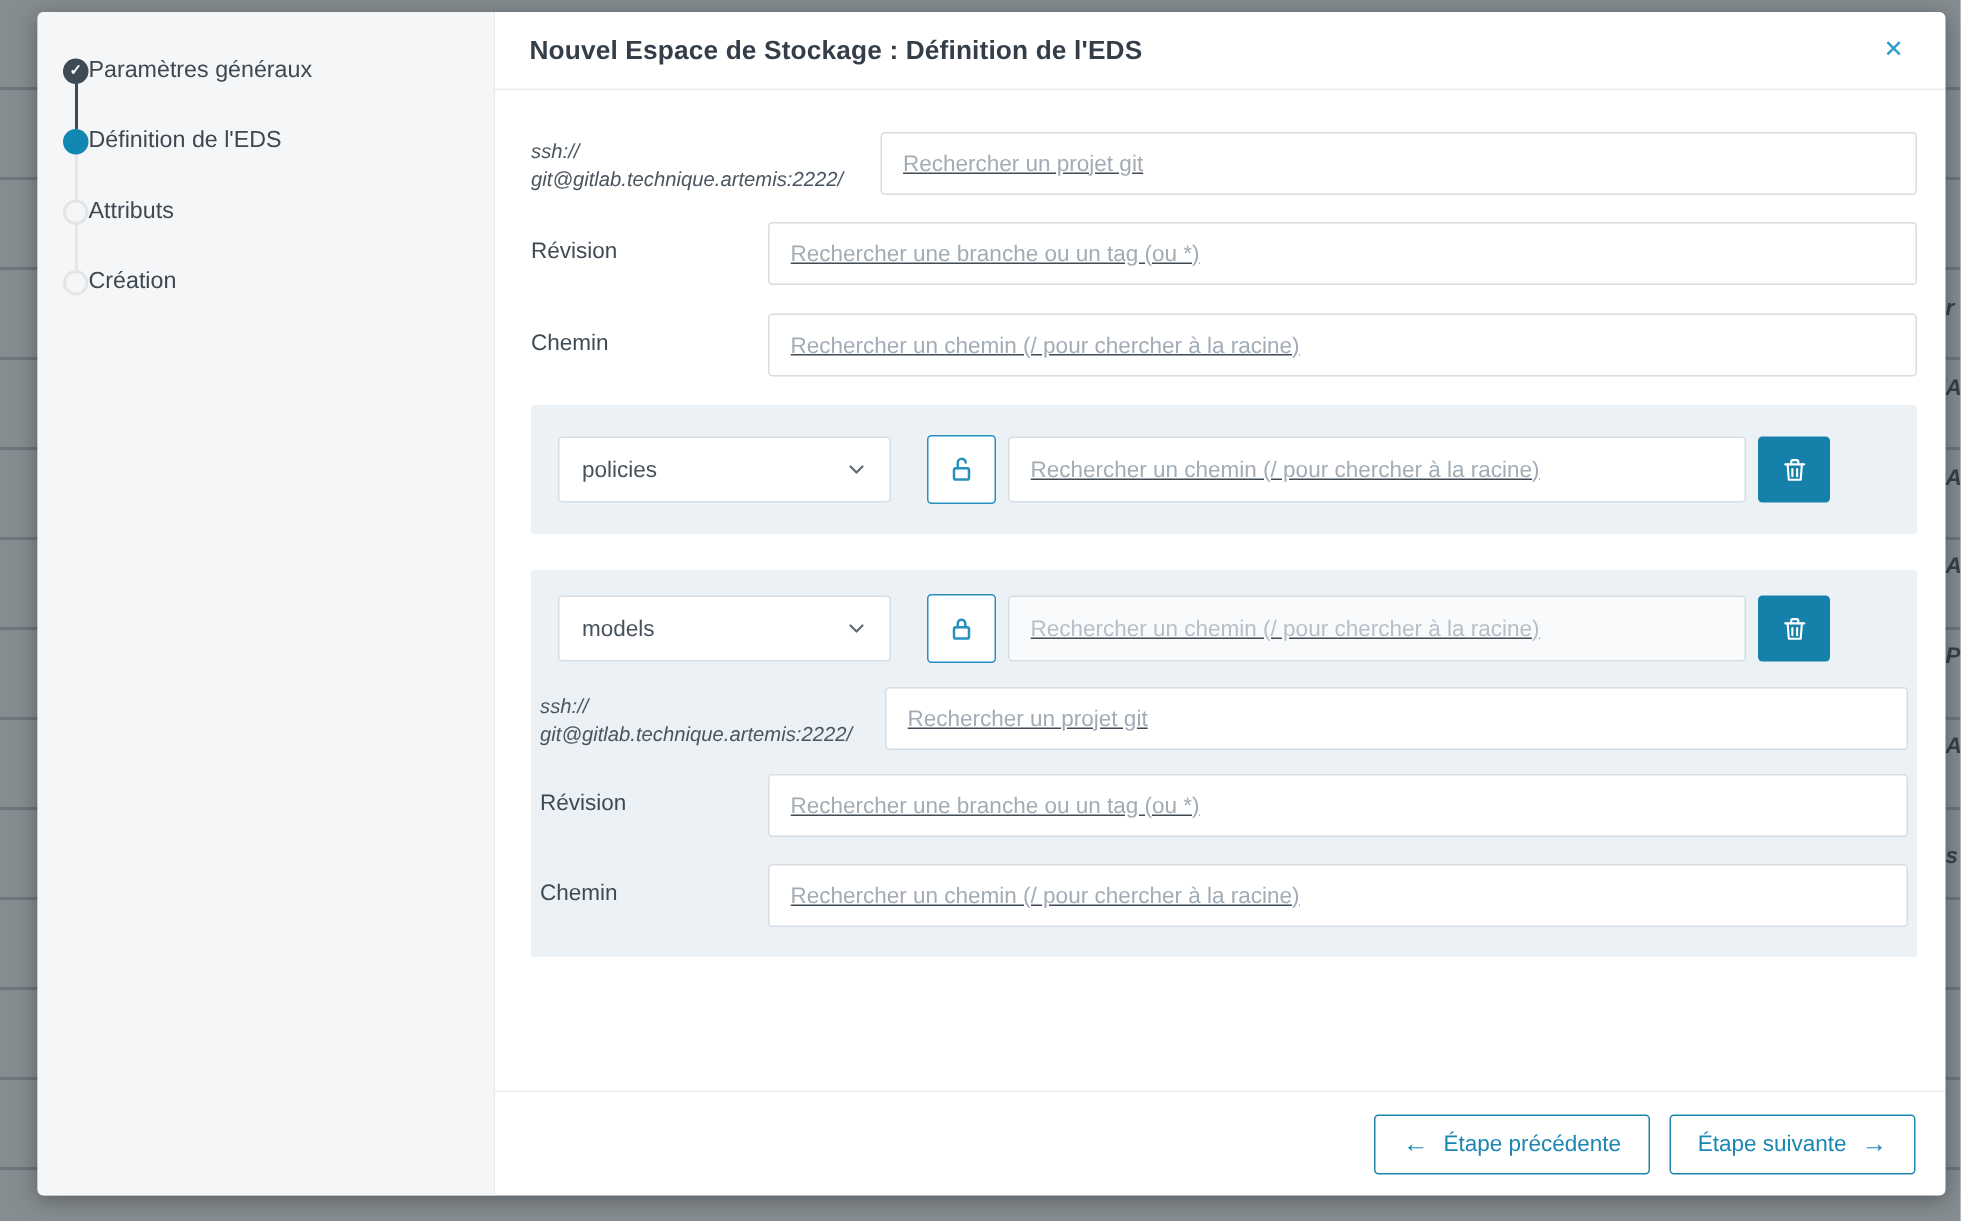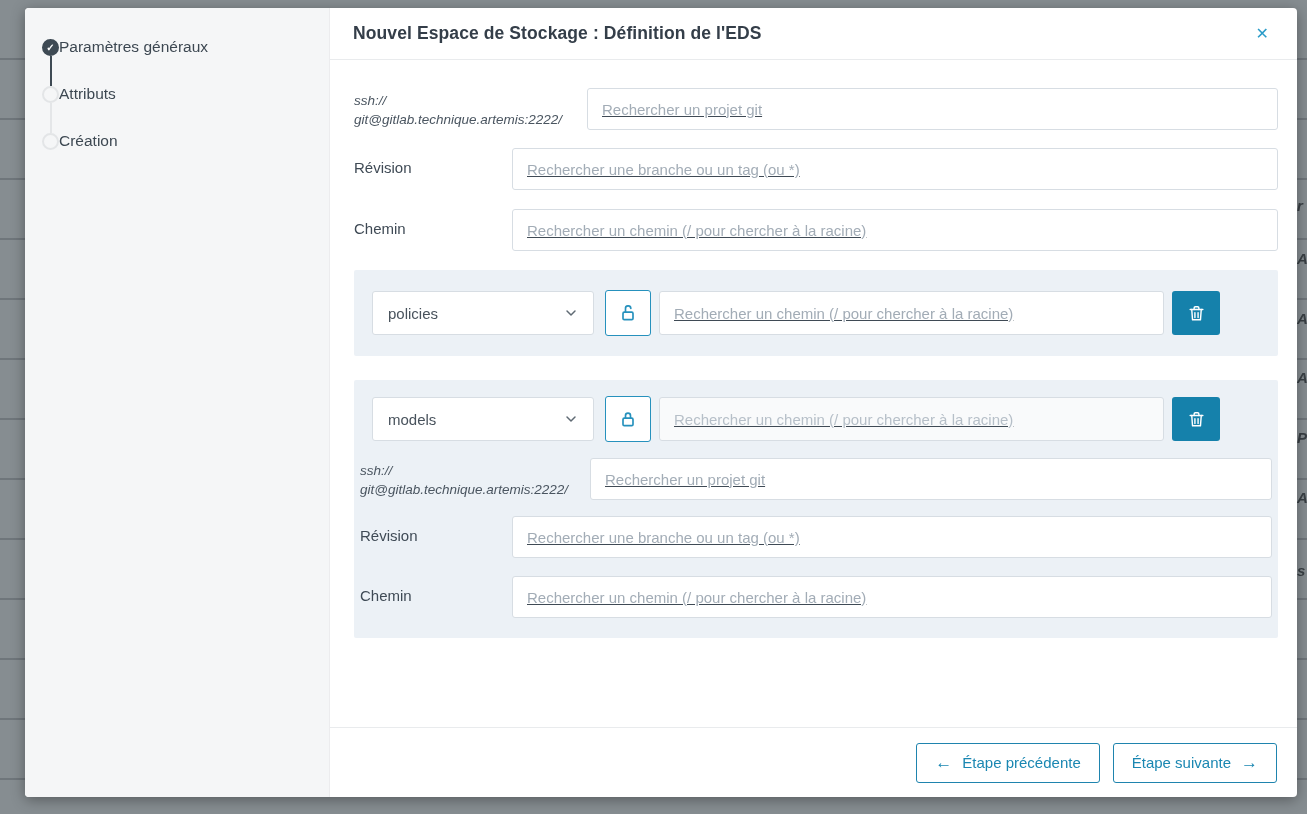--- a/index.html
+++ b/index.html
@@ -74,21 +74,21 @@
     font-size:15px; cursor:pointer; font-family:"Liberation Sans", sans-serif;
   }
   .plus-glyph { font-size:19px; line-height:1; font-weight:normal; }
   
   .file-panel { background:#ecf1f6; border-radius:2px; padding:16px 6px 20px 6px; margin-bottom:24px; }
   .file-panel.single { padding:20px 6px 20px 6px; }
   .file-row { display:flex; align-items:center; margin:0 52px 0 12px; }
   .select {
     width:222px; height:44px; flex-shrink:0; background:#fff; border:1px solid #d7dde3;
     border-radius:3px; display:flex; align-items:center; justify-content:space-between;
-    padding:0 14px 0 15px; font-size:15px; color:#48525c; cursor:pointer; margin-right:11px;
+    padding:0 14px 0 15px; font-size:15px; color:#48525c; cursor:pointer; margin-right:24px;
   }
   .lock-btn {
     width:46px; height:46px; flex-shrink:0; background:#fff; border:1.5px solid #2691bd;
     border-radius:3px; display:flex; align-items:center; justify-content:center;
     cursor:pointer; margin-right:8px;
   }
   .path-wrap { flex:1; min-width:0; margin-right:8px; }
   .path-wrap .txt { height:44px; }
   .btn-trash {
     width:48px; height:44px; flex-shrink:0; background:#1581ab; border:none; border-radius:3px;
@@ -126,20 +126,24 @@
 </div>
 
 <div class="modal">
 
   <aside class="sidebar">
     <div class="step completed">
       <span class="dot done">
           <span>✓</span>
         </span>
       <span class="step-label">Paramètres généraux</span>
+    </div>
+    <div class="step active">
+      <span class="dot active"></span>
+      <span class="step-label">Définition de l'EDS</span>
     </div>
     <div class="step">
       <span class="dot"></span>
       <span class="step-label">Attributs</span>
     </div>
     <div class="step">
       <span class="dot"></span>
       <span class="step-label">Création</span>
     </div>
   </aside>

